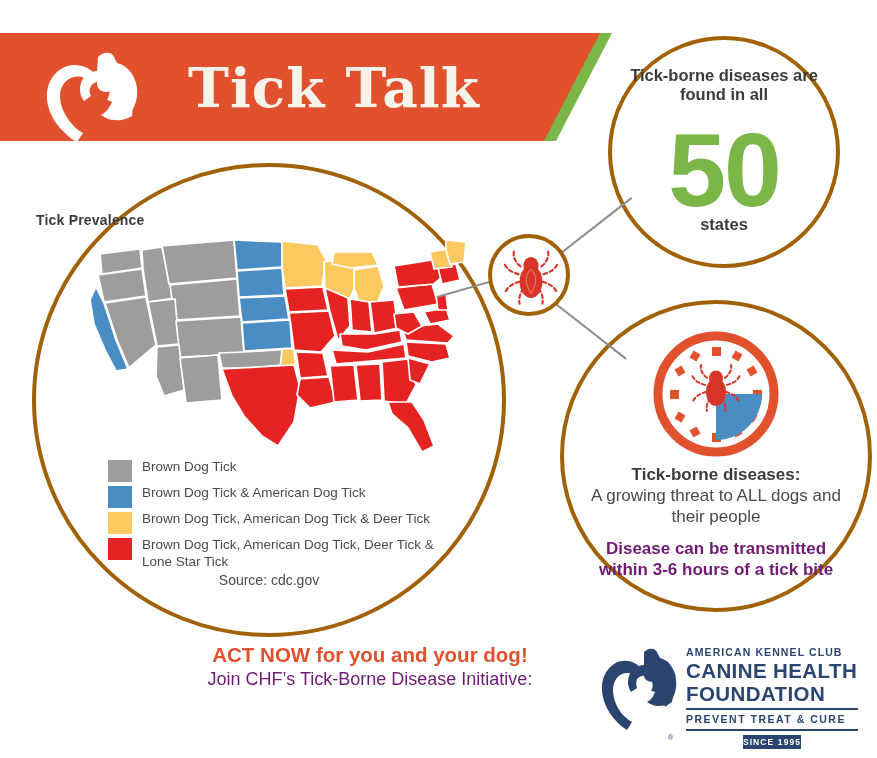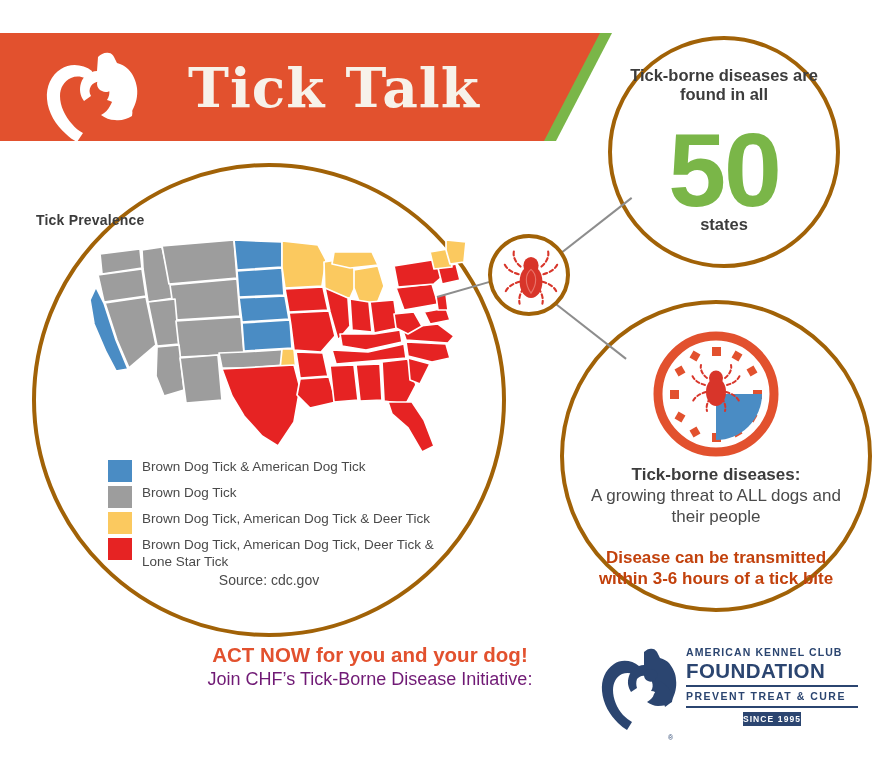--- a/index.html
+++ b/index.html
@@ -80,21 +80,21 @@
   .fifty-sub{
     position:absolute;left:0;right:0;bottom:30px;text-align:center;
     font-size:16.5px;font-weight:bold;color:#3c3c3c;
   }
 
   
   .clock-icon{position:absolute;left:50%;top:26px;transform:translateX(-50%);width:128px;height:128px;}
   .clock-body{position:absolute;left:0;right:0;top:160px;text-align:center;padding:0 22px;box-sizing:border-box;}
   .clock-l1{font-size:17px;font-weight:bold;color:#3c3c3c;line-height:21px;}
   .clock-l2{font-size:17px;color:#4a4a4a;line-height:21px;}
-  .clock-l3{font-size:17px;font-weight:bold;color:#c2410c;line-height:21px;margin-top:20px;}
+  .clock-l3{font-size:17px;font-weight:bold;color:#701a75;line-height:21px;margin-top:11px;}
 
   
   .cta{position:absolute;left:150px;top:642px;width:440px;text-align:center;}
   .cta-1{font-size:20.5px;font-weight:bold;color:#e2512e;line-height:25px;}
   .cta-2{font-size:18px;color:#701a75;line-height:24px;}
   .cta-3{font-size:19.5px;font-weight:bold;color:#3c3c3c;line-height:25px;}
 
   
   .foot-logo{position:absolute;left:596px;top:634px;width:262px;height:112px;}
   .foot-mark{position:absolute;left:0;top:4px;width:86px;height:100px;}
@@ -191,26 +191,26 @@
           <path fill="#e62323" d="M354 56 L364 54 L366 70 L356 70 Z"></path>
           <path fill="#e62323" d="M356 28 L374 24 L378 40 L360 44 Z"></path>
           <path fill="#fbc95f" d="M348 12 L366 9 L370 27 L352 29 Z"></path>
           <path fill="#fbc95f" d="M364 0 L384 2 L382 22 L368 24 L364 10 Z"></path>
         </g>
       </svg>
     </div>
 
     <div class="legend">
       <div class="legend-row">
+        <div class="swatch" style="background:#9d9d9d"></div>
+        <div class="legend-text">Brown Dog Tick</div>
+      </div>
+      <div class="legend-row">
         <div class="swatch" style="background:#4a8cc4"></div>
         <div class="legend-text">Brown Dog Tick &amp; American Dog Tick</div>
-      </div>
-      <div class="legend-row">
-        <div class="swatch" style="background:#9d9d9d"></div>
-        <div class="legend-text">Brown Dog Tick</div>
       </div>
       <div class="legend-row">
         <div class="swatch" style="background:#fbc95f"></div>
         <div class="legend-text">Brown Dog Tick, American Dog Tick &amp; Deer Tick</div>
       </div>
       <div class="legend-row">
         <div class="swatch" style="background:#e62323"></div>
         <div class="legend-text">Brown Dog Tick, American Dog Tick, Deer Tick &amp; Lone Star Tick</div>
       </div>
     </div>
@@ -292,20 +292,21 @@
       <svg viewBox="0 0 86 100" width="86" height="100">
         <path fill="#2b4570" d="M43 28c-7-6-18-7-25-2C9 32 5 42 6 53c1 13 8 24 16 32 3 3 6 5 9 7l5-8c-3-2-6-4-9-7-6-7-10-16-10-25 0-7 3-13 9-16 6-2 12-1 16 4z"></path>
         <path fill="#2b4570" d="M48 14c3-3 6-4 9-3 2 0 3 2 4 3l3 6c4 1 7 3 9 5 4 5 7 11 7 17 1 7-1 14-4 20-2 3-4 5-7 7-1-4-2-8-5-11-2-3-6-5-9-5 2-3 2-6 1-9-1-3-3-5-7-6-3-1-6 1-8 3-1 3-1 6 0 9l-6 4c-3-5-4-10-2-16 2-6 8-11 15-11z"></path>
         <path fill="#2b4570" d="M55 31c3 0 5 2 6 4 1 3 0 5-2 7-2 2-5 2-7 1-3-1-4-4-4-6 0-4 3-6 7-6z"></path>
         <path fill="#2b4570" d="M63 43c5 2 9 5 11 10 2 4 3 7 2 11-4 3-9 4-14 4-4 0-8-2-11-4 3-2 6-4 7-8 3-4 4-9 5-13z"></path>
       </svg>
       <div class="reg">®</div>
     </div>
     <div class="foot-text">
       <div class="ft-1">AMERICAN KENNEL CLUB</div>
+      <div class="ft-2">CANINE HEALTH</div>
       <div class="ft-3">FOUNDATION</div>
       <div class="ft-rule"></div>
       <div class="ft-4">PREVENT TREAT &amp; CURE</div>
       <div class="ft-rule2"></div>
       <div style="text-align:center">
         <span class="ft-5">SINCE 1995</span>
       </div>
     </div>
   </div>
 

